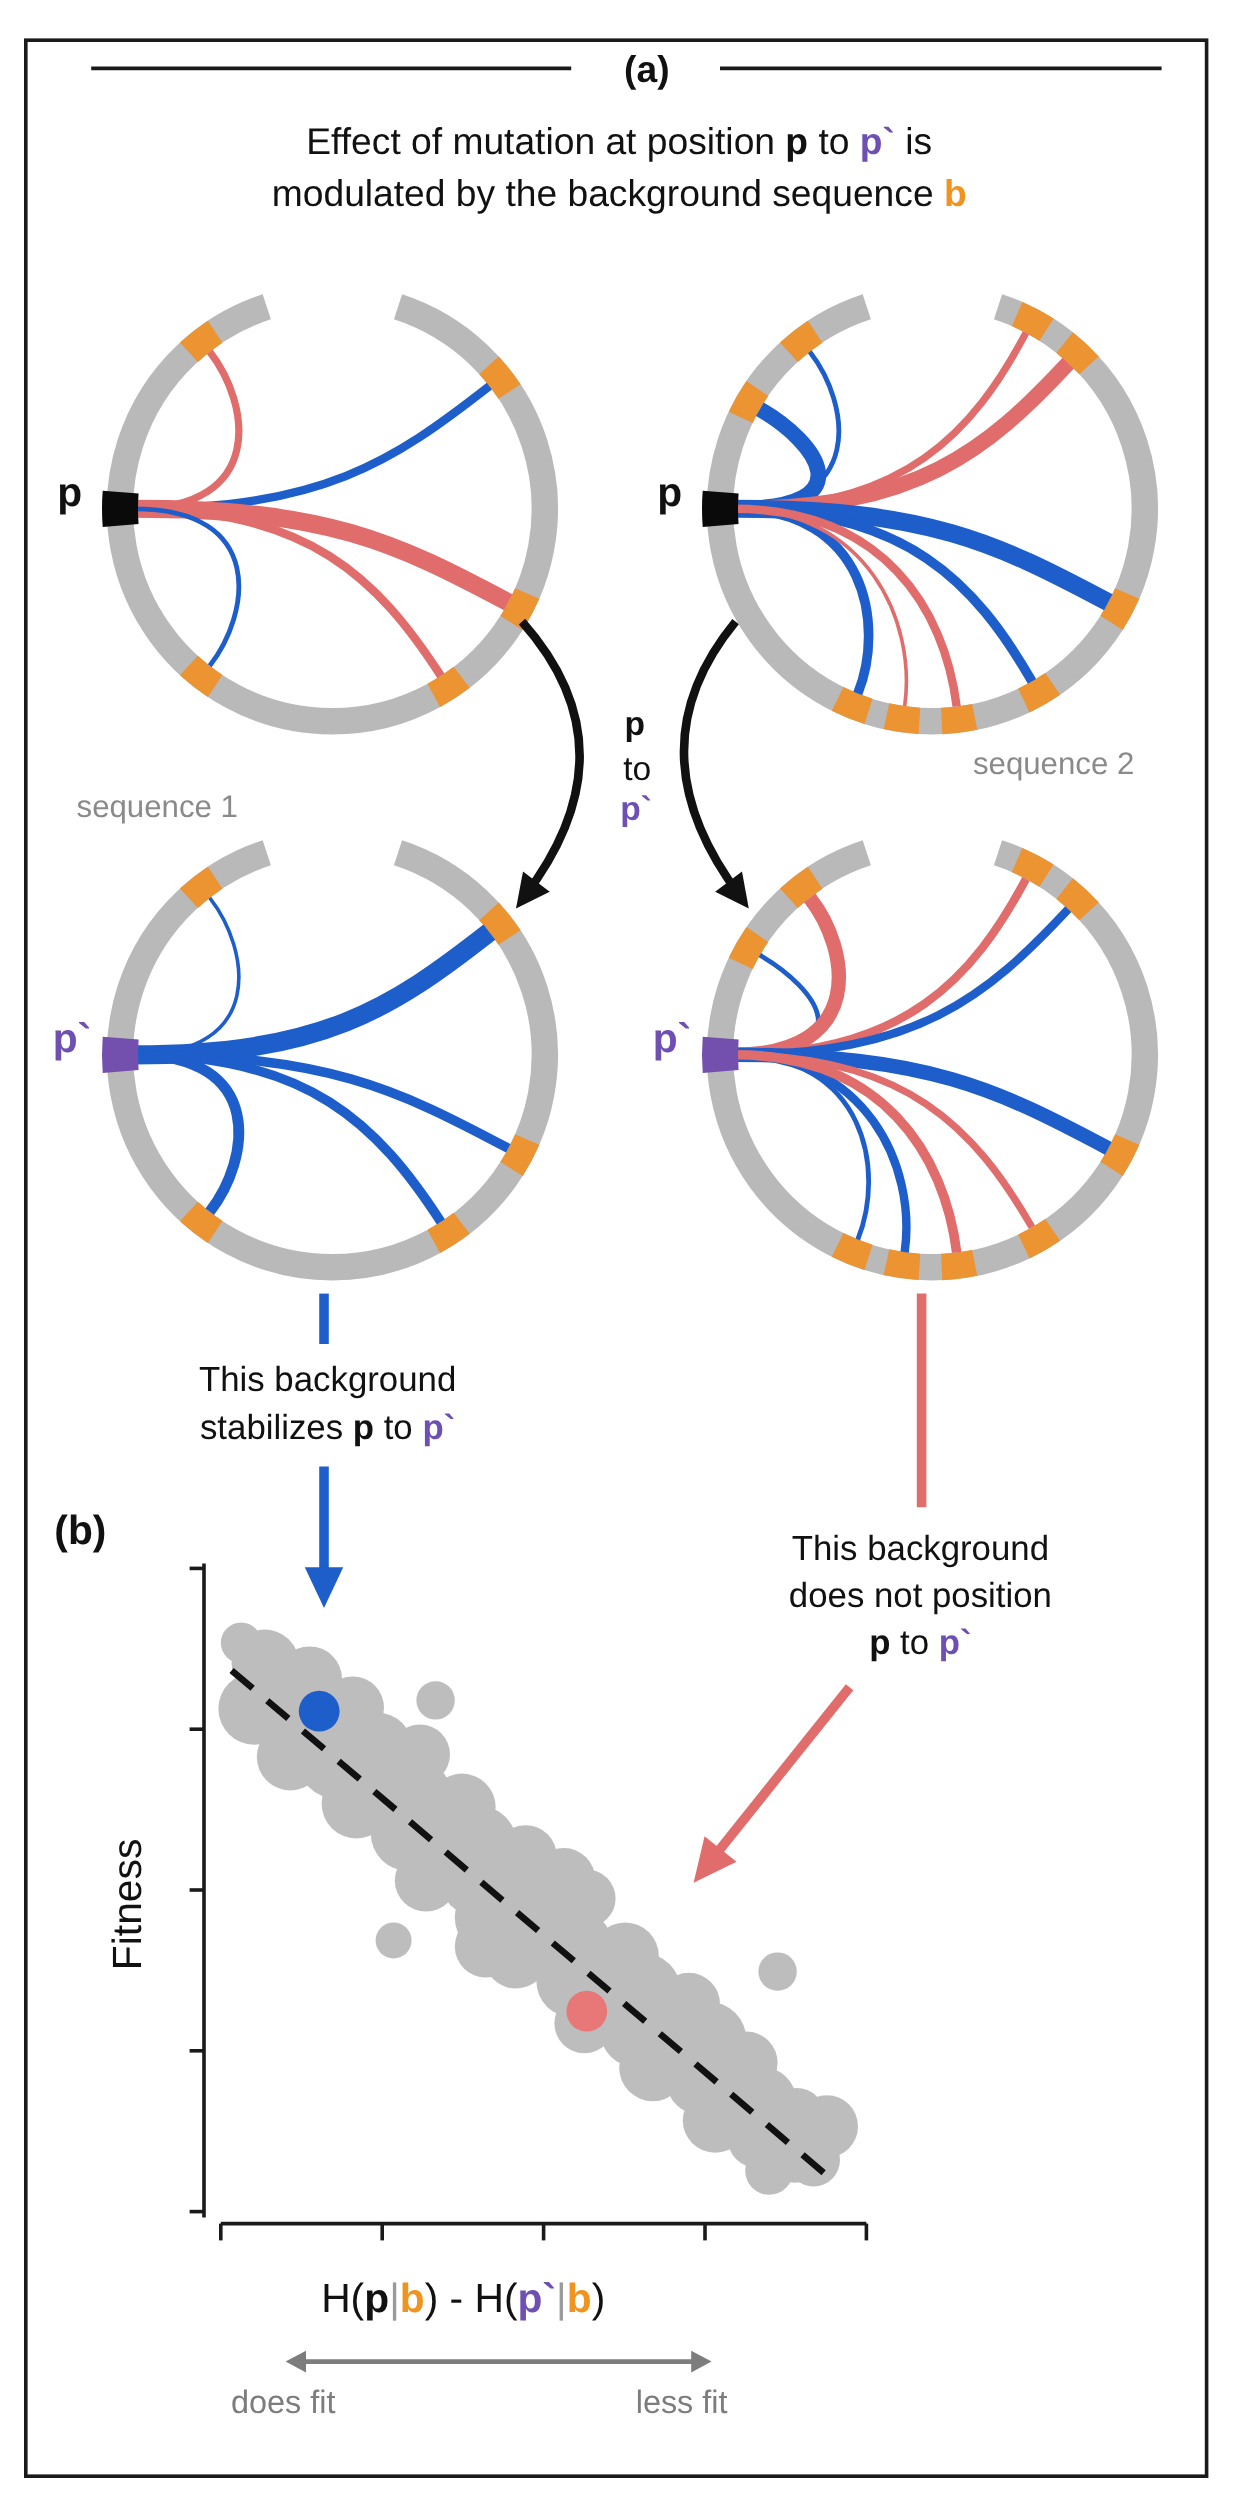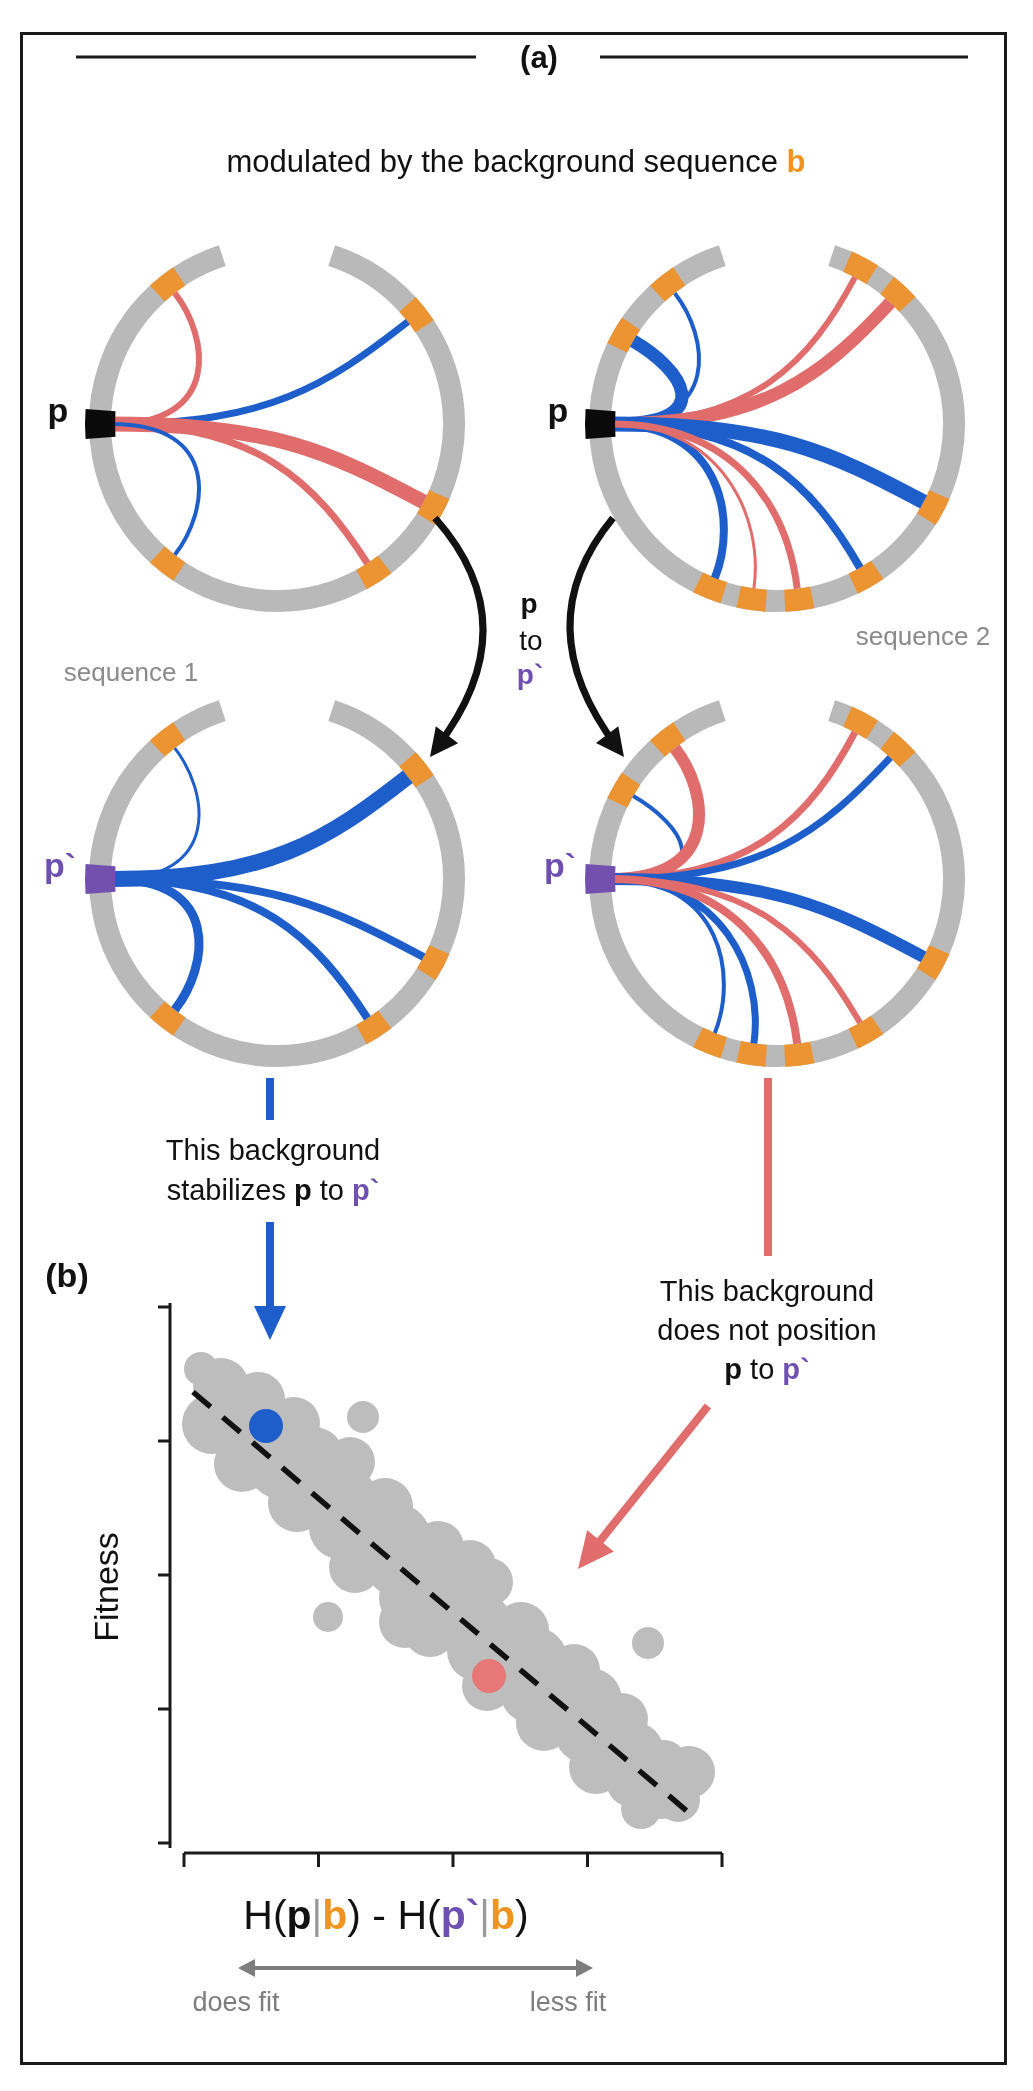--- a/index.html
+++ b/index.html
@@ -13,21 +13,21 @@
   .bb{font-weight:bold;color:#111;}
   .pu{font-weight:bold;color:#6e4fb2;}
   .or{font-weight:bold;color:#f0941f;}
   .pipe{color:#9a9a9a;}
   .panelLabel{font-weight:bold;font-size:31px;}
   .titleLine{font-size:31px;}
   .pLabel{font-size:34px;font-weight:bold;}
   .seqLabel{font-size:26px;color:#8a8a8a;}
   .midLabel{font-size:28px;}
   .noteLine{font-size:29px;}
-  .axisLabel{font-size:41px;}
+  .axisLabel{font-size:34px;}
   .fitLabel{font-size:27px;color:#7d7d7d;}
 </style>
 </head>
 <body>
 
 <div class="fig">
   <div class="border"></div>
 
   <svg id="gfx" width="1033" height="2091" viewBox="0 0 1033 2091">
       <g>
@@ -188,29 +188,30 @@
         <line x1="722" y1="1853" x2="722" y2="1867" stroke="#1a1a1a" stroke-width="3"></line>
       </g>
       <g>
         <line x1="252" y1="1968" x2="579" y2="1968" stroke="#7d7d7d" stroke-width="4"></line>
         <polygon points="238,1968 255,1959 255,1977" fill="#7d7d7d"></polygon>
         <polygon points="593,1968 576,1977 576,1959" fill="#7d7d7d"></polygon>
       </g>
     </svg>
 
   <div class="t panelLabel" style="left:539px;top:58px;">(a)</div>
+  <div class="t titleLine" style="left:516px;top:118px;"><span>Effect of mutation at position </span><span class="bb">p</span><span> to </span><span class="pu">p`</span><span> is</span></div>
   <div class="t titleLine" style="left:516px;top:162px;"><span>modulated by the background sequence </span><span class="or">b</span></div>
 
   <div class="t pLabel" style="left:58px;top:411px;">p</div>
   <div class="t pLabel" style="left:558px;top:411px;">p</div>
   <div class="t pLabel" style="left:60px;top:866px;color:#6e4fb2;">p`</div>
   <div class="t pLabel" style="left:560px;top:866px;color:#6e4fb2;">p`</div>
 
   <div class="t seqLabel" style="left:131px;top:672px;">sequence 1</div>
-  <div class="t seqLabel" style="left:923px;top:636px;">sequence 2</div>
+  <div class="t seqLabel" style="left:878px;top:636px;">sequence 2</div>
 
   <div class="t midLabel" style="left:529px;top:604px;"><span class="bb">p</span></div>
   <div class="t midLabel" style="left:531px;top:641px;"><span>to</span></div>
   <div class="t midLabel" style="left:530px;top:675px;"><span class="pu">p`</span></div>
 
   <div class="t noteLine" style="left:273px;top:1151px;"><span>This background</span></div>
   <div class="t noteLine" style="left:273px;top:1191px;"><span>stabilizes </span><span class="bb">p</span><span> to </span><span class="pu">p`</span></div>
   <div class="t noteLine" style="left:767px;top:1292px;"><span>This background</span></div>
   <div class="t noteLine" style="left:767px;top:1331px;"><span>does not position</span></div>
   <div class="t noteLine" style="left:767px;top:1370px;text-align:right;"><span class="bb">p</span><span> to </span><span class="pu">p`</span></div>

